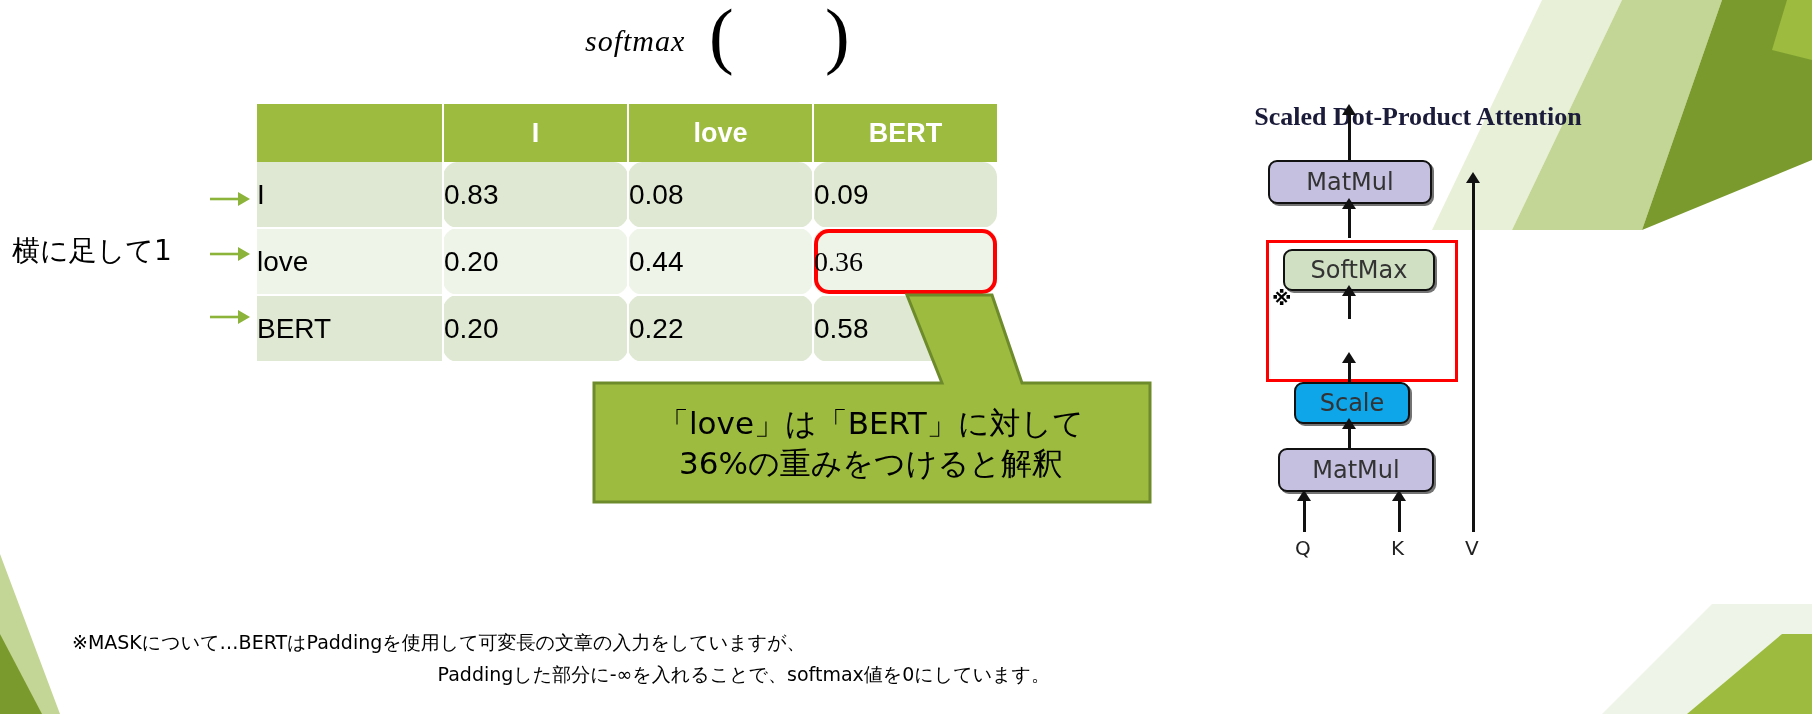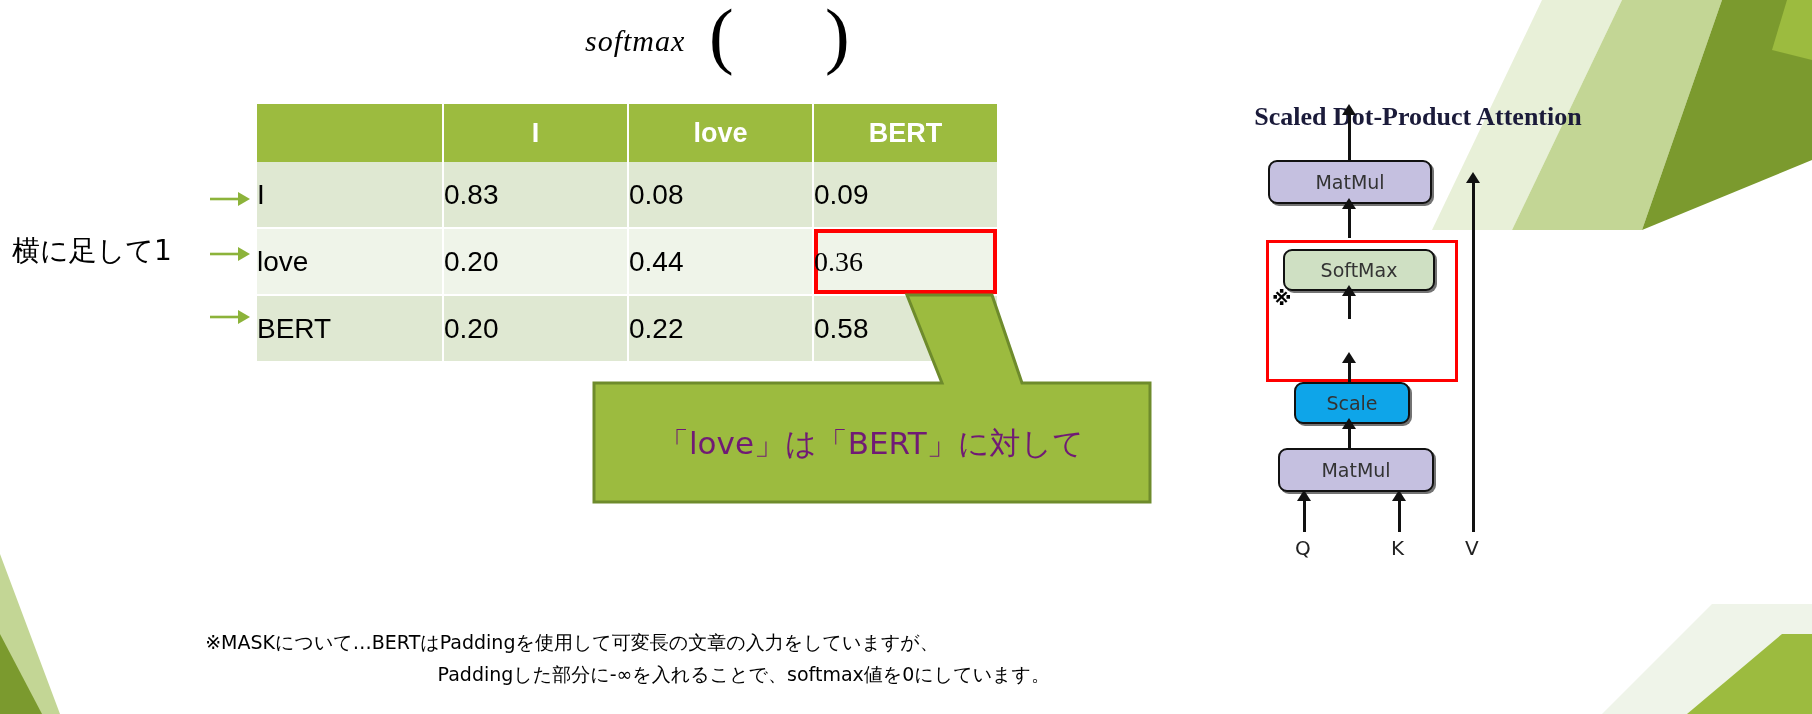--- a/index.html
+++ b/index.html
@@ -32,49 +32,49 @@
   .th-cell{background:#9CBB3F;color:#fff;font-weight:bold;font-size:27px;
            height:58px;vertical-align:middle;border-right:2px solid #fff;}
   .th-cell.first{width:185px;}
   .th-cell.col{width:183px;padding-left:15px;}
   .th-cell.last{border-right:none;}
   .row-odd td{background:#DFE8D2;}
   .row-even td{background:#EFF4E9;}
   .body-cell{height:65px;font-size:28px;color:#000;vertical-align:middle;
              border-right:2px solid #fff;border-bottom:2px solid #fff;}
   .body-cell.label{width:185px;padding-left:12px;}
-  .body-cell.val{width:183px;padding-left:15px;}
+  .body-cell.val{width:183px;padding-left:15px;border-radius:15px;}
   .body-cell.last{border-right:none;}
   .hl-cell{box-shadow:inset 0 0 0 4px #FF0000;font-family:Liberation Serif, serif;}
 
   
   #sum-note{position:absolute;left:12px;top:232px;font-size:28px;color:#000;
             font-family:"DejaVu Sans","Liberation Sans",sans-serif;white-space:nowrap;}
   .row-arrow{position:absolute;width:42px;height:22px;}
 
   
   #callout{position:absolute;left:592px;top:384px;width:558px;height:118px;}
   #callout-text{position:absolute;left:0;top:0;width:558px;height:118px;
                 display:flex;flex-direction:column;align-items:center;justify-content:center;
-                color:#701a75;font-size:31px;line-height:40px;text-align:center;
+                color:#000000;font-size:31px;line-height:40px;text-align:center;
                 font-family:"DejaVu Sans","Liberation Sans",sans-serif;}
 
   
   #footnote{position:absolute;left:62px;top:626px;width:1010px;color:#000;
             font-size:19px;line-height:32px;font-family:"DejaVu Sans","Liberation Sans",sans-serif;}
-  #footnote .l1{display:block;text-align:center;padding-left:10px;}
+  #footnote .l1{display:block;text-align:left;padding-left:10px;}
   #footnote .l2{display:block;text-align:right;padding-right:22px;}
   .sq-underline{border-bottom:2px wavy #cc2200;}
 
   
   #diagram{position:absolute;left:1186px;top:92px;width:600px;height:500px;}
   #diagram-title{position:absolute;left:22px;top:10px;width:420px;text-align:center;
                  font-family:"Liberation Serif",serif;font-weight:bold;font-size:26px;color:#1b1b3a;}
   .node{position:absolute;border:2px solid #111;border-radius:9px;
-        font-size:19px;color:#333;display:flex;align-items:center;justify-content:center;
+        font-size:24px;color:#333;display:flex;align-items:center;justify-content:center;
         font-family:"DejaVu Sans","Liberation Sans",sans-serif;
         box-shadow:2px 2px 0 rgba(0,0,0,.55);}
   .arrow-v{position:absolute;width:3px;background:#111;}
   .arrow-head{position:absolute;width:0;height:0;border-left:7px solid transparent;
               border-right:7px solid transparent;border-bottom:11px solid #111;}
   .io-label{position:absolute;font-size:20px;color:#222;
             font-family:"DejaVu Sans","Liberation Sans",sans-serif;}
   #mask-redbox{position:absolute;border:3px solid #FF0000;}
   #mask-star{position:absolute;font-size:20px;color:#000;font-weight:bold;
              font-family:"DejaVu Sans",sans-serif;}
@@ -148,20 +148,21 @@
   <line x1="2" y1="11" x2="30" y2="11" stroke="#8CB33A" stroke-width="2.6"></line>
   <polygon points="30,4 42,11 30,18" fill="#8CB33A"></polygon>
 </svg>
 
 <svg style="position:absolute;left:592px;top:283px;width:562px;height:222px;" viewBox="0 0 562 222">
   <polygon points="2,100 350,100 315,12 400,12 430,100 558,100 558,219 2,219" fill="#9CBB3F" stroke="#6E8B2C" stroke-width="3"></polygon>
 </svg>
 <div id="callout">
   <div id="callout-text">
     <span>「love」は「BERT」に対して</span>
+    <span>36%の重みをつけると解釈</span>
   </div>
 </div>
 
 <div id="footnote">
   <span class="l1">※MASKについて…BERTはPaddingを使用して可変長の文章の入力をしていますが、</span>
   <span class="l2"><span>Paddingした部分に-∞を入れることで、</span><span class="sq-underline">softmax</span><span>値を0にしています。</span></span>
 </div>
 
 <div id="diagram">
   <div id="diagram-title">Scaled Dot-Product Attention</div>

